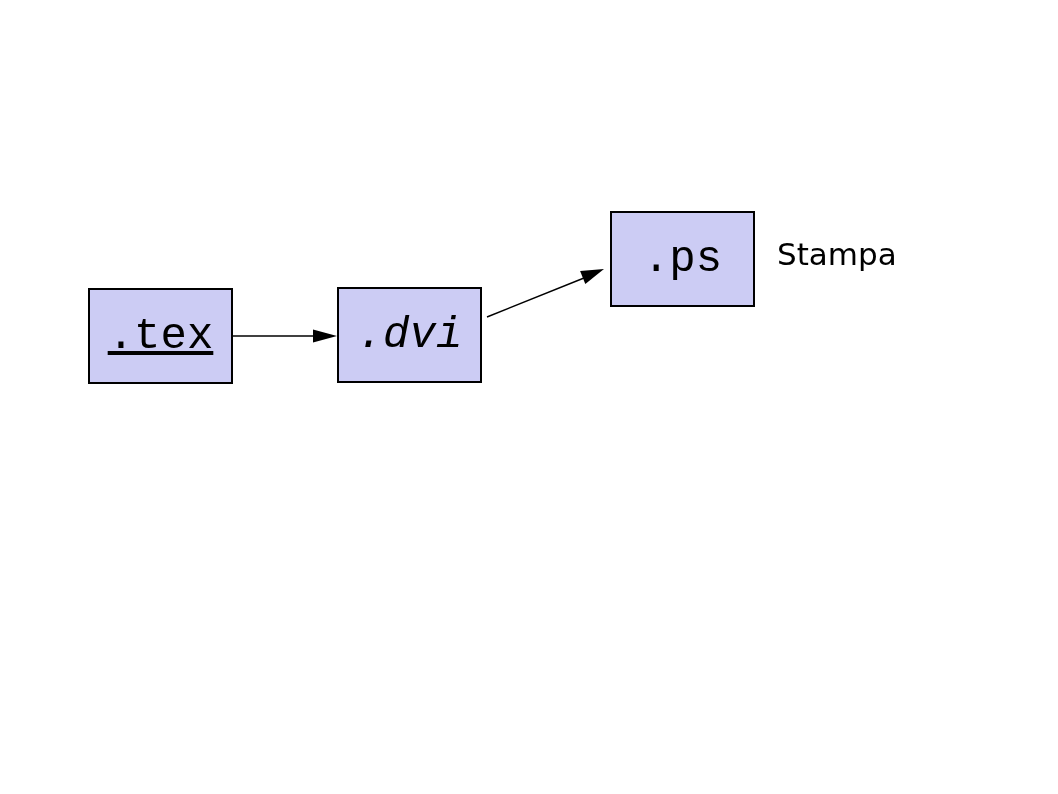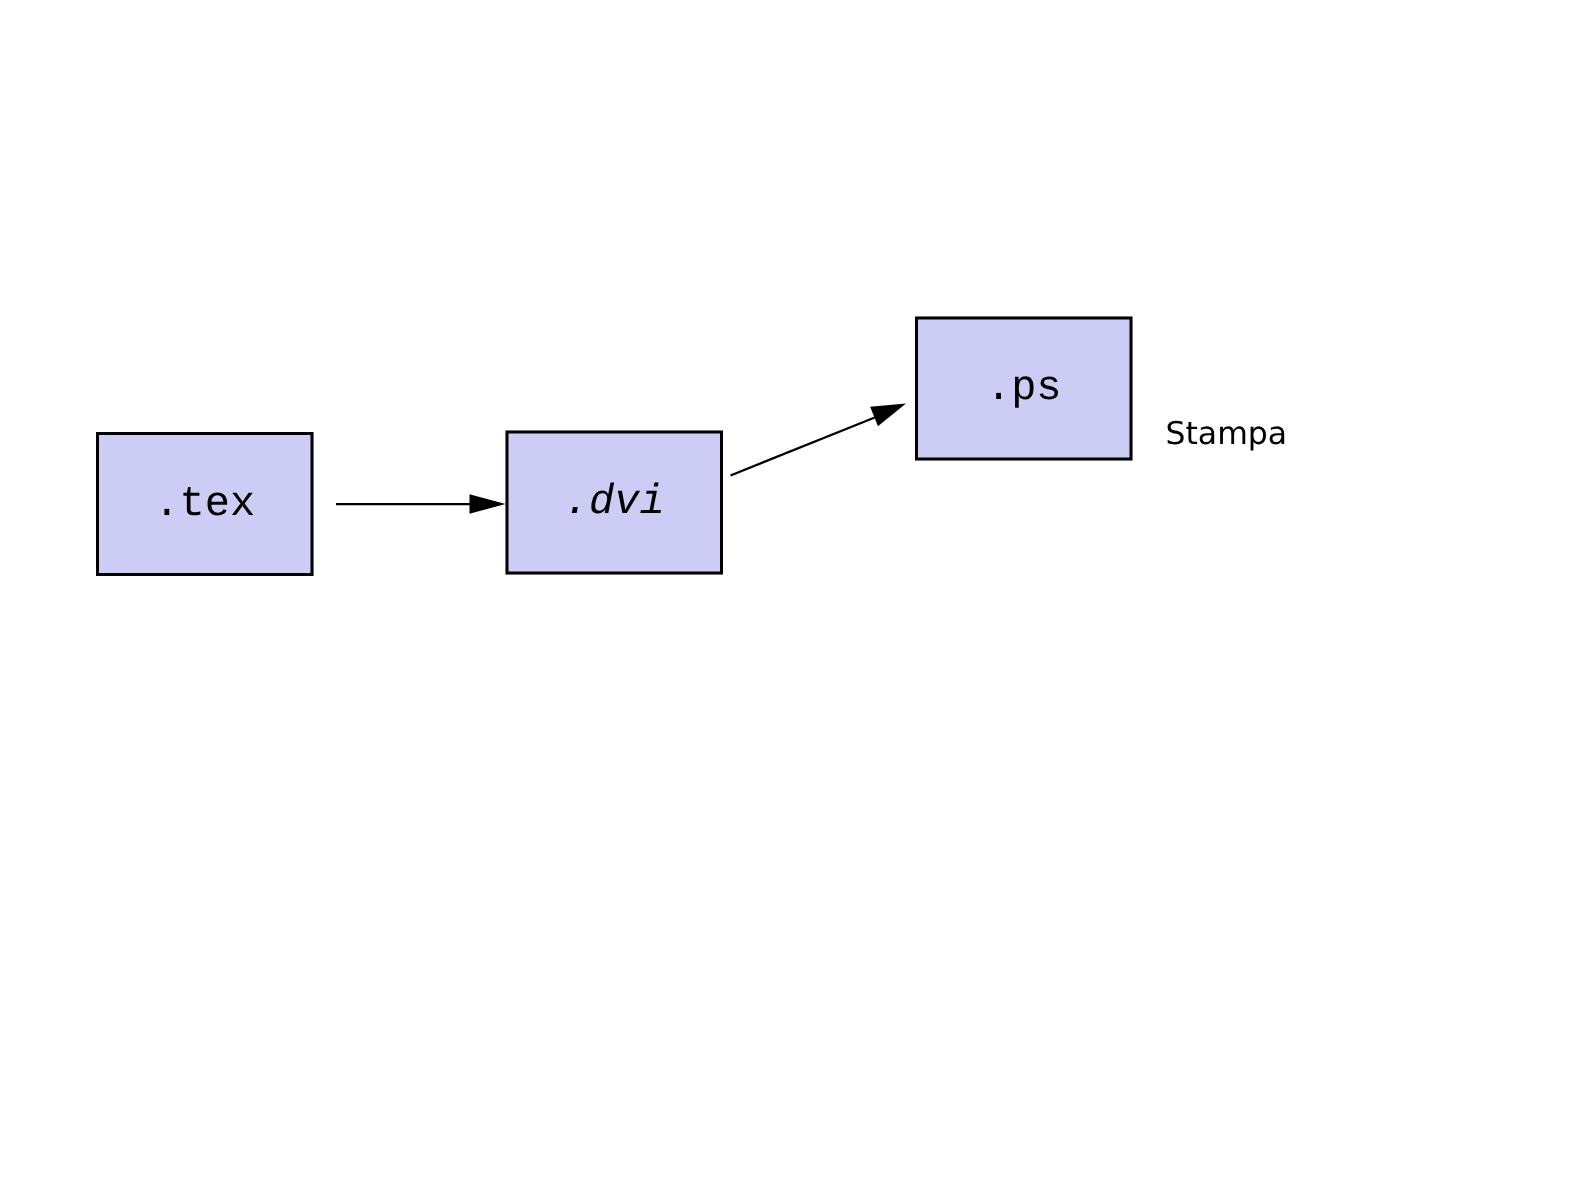--- a/index.html
+++ b/index.html
@@ -26,36 +26,35 @@
     position: absolute;
     box-sizing: border-box;
     width: 145px;
     height: 96px;
     background: #ccccf4;
     border: 2px solid #000000;
     display: flex;
     align-items: center;
     justify-content: center;
     font-family: "Liberation Mono", "DejaVu Sans Mono", monospace;
-    font-size: 28px;
+    font-size: 44px;
     color: #000000;
     white-space: nowrap;
   }
-  .node-tex { left: 64px;  top: 288px; }
+  .node-tex { left: 88px;  top: 288px; text-decoration: underline; }
   .node-dvi { left: 337px; top: 287px; font-style: italic; }
   .node-ps  { left: 610px; top: 211px; }
   .annotation {
     position: absolute;
     left: 777px;
     top: 236px;
     font-family: "DejaVu Sans", "Liberation Sans", sans-serif;
-    font-size: 21px;
+    font-size: 31px;
     color: #000000;
     white-space: nowrap;
-    margin-top: 41px;
   }
 </style>
 </head>
 <body>
 
 <div class="canvas">
 
   <svg class="edges" width="1058" height="794" viewBox="0 0 1058 794" xmlns="http://www.w3.org/2000/svg">
 
     <line x1="224" y1="336" x2="315" y2="336" stroke="#000000" stroke-width="1.5"></line>

